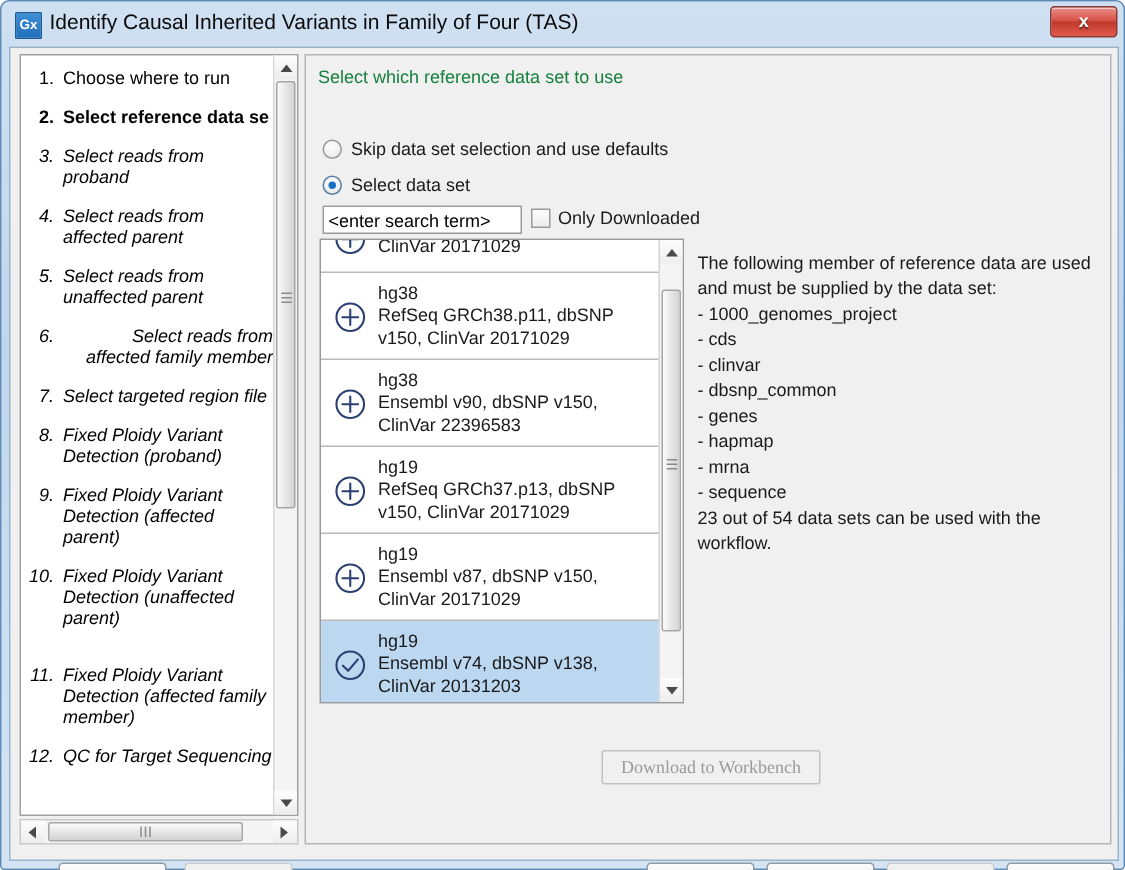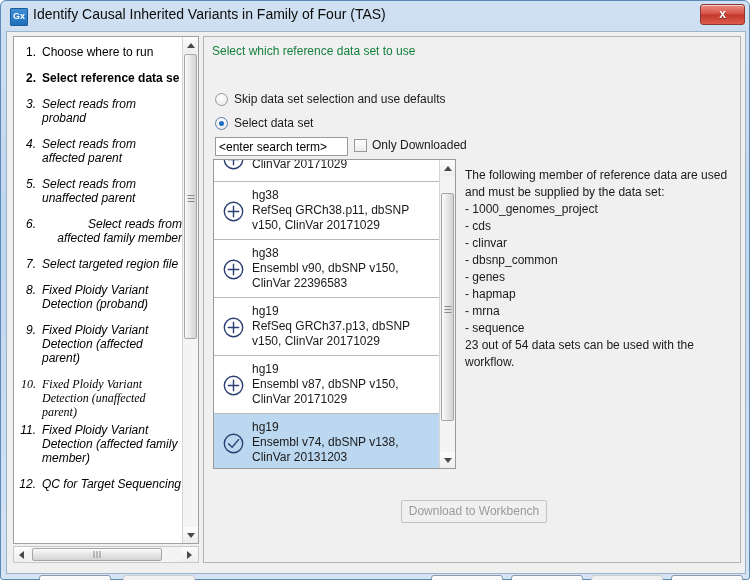--- a/index.html
+++ b/index.html
@@ -365,21 +365,21 @@
   #download-button {
     position: absolute;
     left: 394px; top: 468px;
     width: 146px; height: 23px;
     box-sizing: border-box;
     background: #f0f0f0;
     border: 1px solid #c2c2c2;
     border-radius: 2px;
     color: #9a9a9a;
     font-size: 12px;
-    font-family: Liberation Sans, sans-serif;
+    font-family: Liberation Serif, serif;
     text-align: center;
     line-height: 21px;
     cursor: default;
   }
 
   
   #bottom-bar {
     position: absolute;
     left: 6px; top: 537px;
     width: 728px; height: 34px;
@@ -458,21 +458,21 @@
             <span class="label" style="width: 122px;">Select targeted region file</span>
           </div>
           <div class="step italic" style="margin-bottom: 12px;">
             <span class="num">8.</span>
             <span class="label" style="width: 122px;">Fixed Ploidy Variant Detection (proband)</span>
           </div>
           <div class="step italic" style="margin-bottom: 12px;">
             <span class="num">9.</span>
             <span class="label" style="width: 122px;">Fixed Ploidy Variant Detection (affected parent)</span>
           </div>
-          <div class="step italic" style="margin-bottom: 4px; font-family: Liberation Serif, serif;">
+          <div class="step italic" style="margin-bottom: 24px;">
             <span class="num">10.</span>
             <span class="label" style="width: 122px;">Fixed Ploidy Variant Detection (unaffected parent)</span>
           </div>
           <div class="step italic" style="margin-bottom: 12px;">
             <span class="num">11.</span>
             <span class="label" style="width: 122px;">Fixed Ploidy Variant Detection (affected family member)</span>
           </div>
           <div class="step italic" style="margin-bottom: 12px;">
             <span class="num">12.</span>
             <span class="label" style="width: 122px;">QC for Target Sequencing</span>

